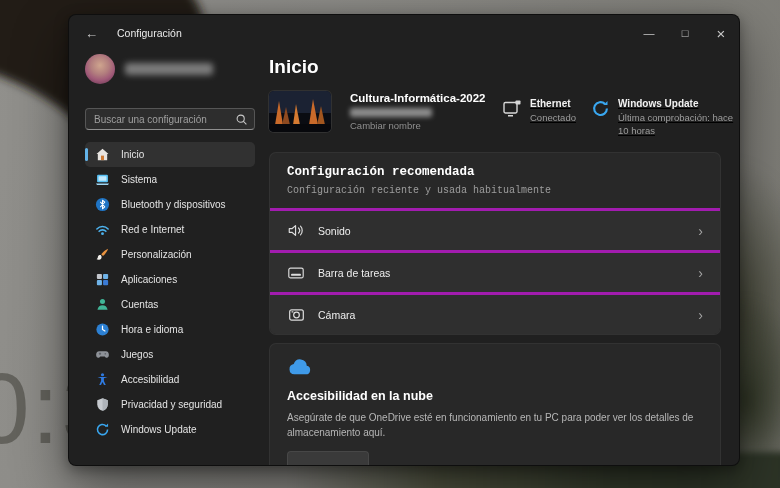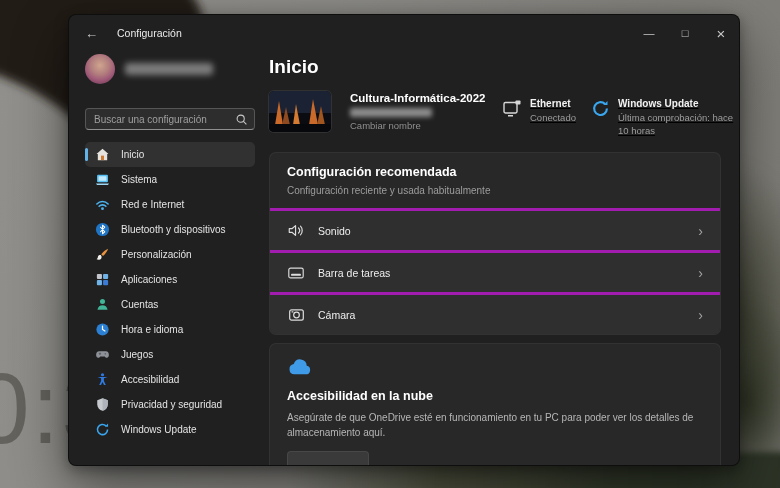--- a/index.html
+++ b/index.html
@@ -70,21 +70,21 @@
   .info-block { position:absolute; top:7px; display:flex; gap:8px;text-decoration:underline; }
   .info-block .ic { flex:none; margin-top:1px; }
   .info-label { color:#f2f2f2; font-size:10px; font-weight:700; }
   .info-status { color:#9d9d9d; font-size:9.5px; margin-top:3px; line-height:1.35; }
   .net-block { left:233px; }
   .wu-block { left:322px; }
   .wu-block .info-status { width:118px; }
 
   .card { background:#282828; border:1px solid rgba(255,255,255,.05); border-radius:7px; overflow:hidden; }
   .card-reco { margin-top:14px; }
-  .reco-head { padding:12px 17px 12px; }
+  .reco-head { padding:12px 17px 12px;font-family:Liberation Mono, monospace; }
   .card-title { color:#fff; font-size:12.5px; font-weight:700; }
   .card-sub { color:#9d9d9d; font-size:10px; margin-top:6px; }
   .reco-row { display:flex; align-items:center; height:42px; padding:0 17px;
               background:#2f2f2f; border-top:3px solid #a21caf; cursor:default; }
   .row-ic { width:18px; display:flex; justify-content:center; }
   .row-label { color:#eee; font-size:10.5px; margin-left:13px; }
   .chevron { margin-left:auto; color:#a3a3a3; font-size:14px; line-height:1; }
 
   .card-cloud { margin-top:8px; padding:13px 17px; height:160px; }
   .cloud-title { color:#fff; font-size:12.5px; font-weight:700; margin-top:10px; }
@@ -154,35 +154,35 @@
                 <rect x="2.2" y="3" width="11.6" height="8" rx="1.2" fill="#57c0f2"></rect>
                 <rect x="3.8" y="4.6" width="8.4" height="4.8" rx=".6" fill="#c3e9fc"></rect>
                 <path d="M1 12.2 h14 l-1.2 1.6 H2.2 Z" fill="#9ed6f3"></path>
               </svg>
           </span>
           <span class="nav-label">Sistema</span>
         </div>
         <div class="nav-item">
           <span class="nav-ic">
             <svg width="15" height="15" viewBox="0 0 16 16">
+                <circle cx="8" cy="8" r="7" fill="#1f74c4"></circle>
+                <path d="M5.6 5.3 L10.4 10.4 L8 12.6 L8 3.4 L10.4 5.6 L5.6 10.7" fill="none" stroke="#fff" stroke-width="1.1" stroke-linejoin="round"></path>
+              </svg>
+          </span>
+          <span class="nav-label">Bluetooth y dispositivos</span>
+        </div>
+        <div class="nav-item">
+          <span class="nav-ic">
+            <svg width="15" height="15" viewBox="0 0 16 16">
                 <path d="M2 7.4 a8.4 8.4 0 0 1 12 0" fill="none" stroke="#4db3ef" stroke-width="1.7" stroke-linecap="round"></path>
                 <path d="M4.4 9.9 a5 5 0 0 1 7.2 0" fill="none" stroke="#4db3ef" stroke-width="1.7" stroke-linecap="round"></path>
                 <circle cx="8" cy="12.4" r="1.5" fill="#4db3ef"></circle>
               </svg>
           </span>
           <span class="nav-label">Red e Internet</span>
-        </div>
-        <div class="nav-item">
-          <span class="nav-ic">
-            <svg width="15" height="15" viewBox="0 0 16 16">
-                <circle cx="8" cy="8" r="7" fill="#1f74c4"></circle>
-                <path d="M5.6 5.3 L10.4 10.4 L8 12.6 L8 3.4 L10.4 5.6 L5.6 10.7" fill="none" stroke="#fff" stroke-width="1.1" stroke-linejoin="round"></path>
-              </svg>
-          </span>
-          <span class="nav-label">Bluetooth y dispositivos</span>
         </div>
         <div class="nav-item">
           <span class="nav-ic">
             <svg width="15" height="15" viewBox="0 0 16 16">
                 <path d="M14 1.8 C11.4 2.6 8.2 5.8 6.6 7.6 l2 2 C10.4 8 13.2 4.6 14 1.8 Z" fill="#e8923f"></path>
                 <path d="M5.8 8.4 c-1.6 0-2.6 1-2.9 3 -.1 .8-.8 1.2-1.4 1.4 1.1 1 3.8 1.2 5 -.3 .9-1.1 .8-2.5 -.7-4.1 Z" fill="#f2f0ec"></path>
               </svg>
           </span>
           <span class="nav-label">Personalización</span>
         </div>

